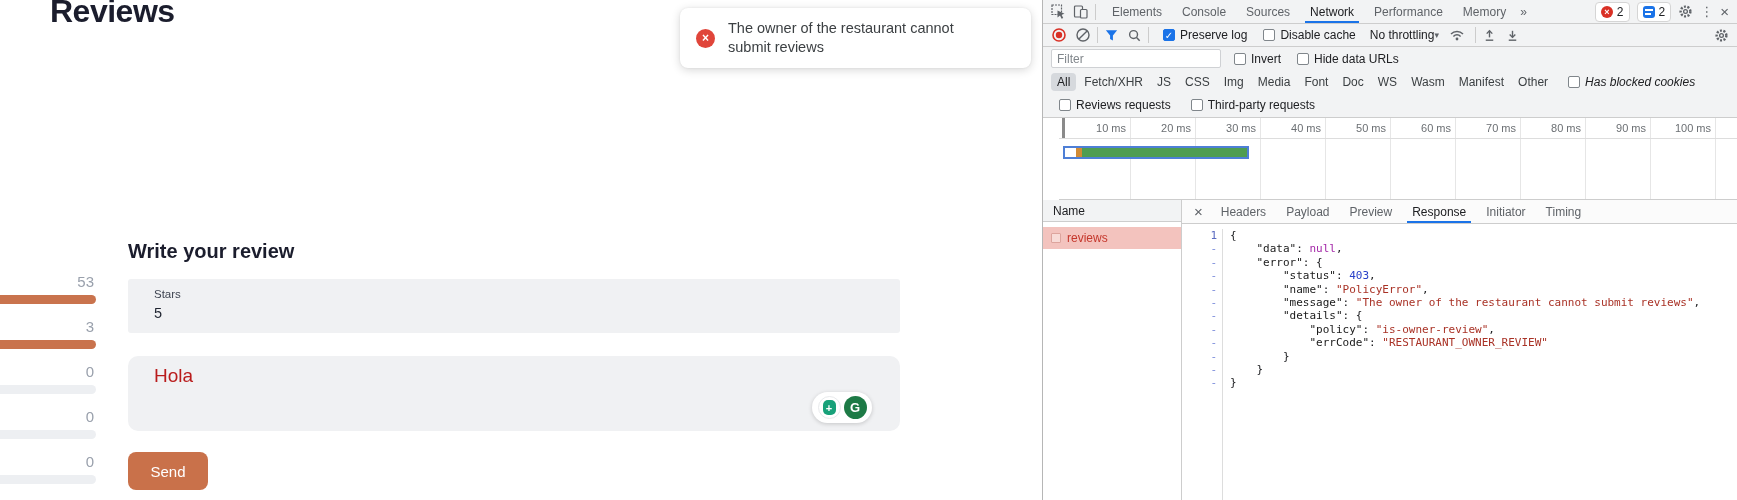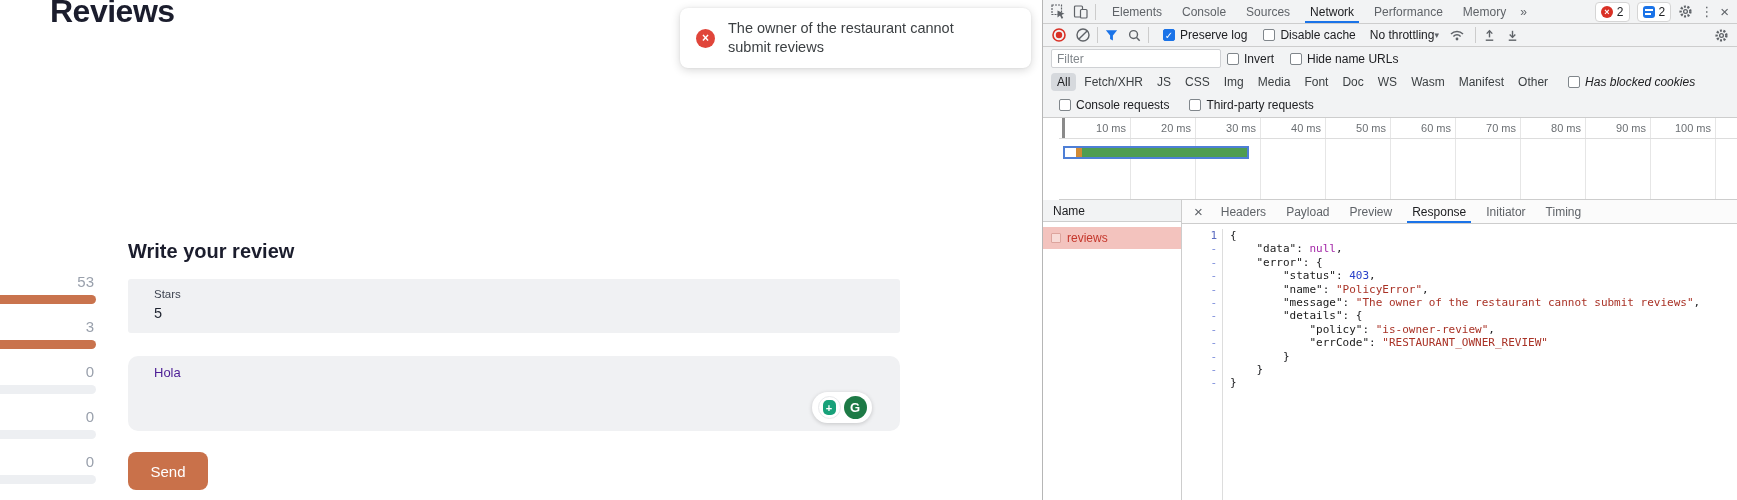--- a/index.html
+++ b/index.html
@@ -24,21 +24,21 @@
   .rating-bar{height:9px;border-radius:6px;background:#edeff2;}
   .rating-bar.filled{background:#c9734d;}
 
   .form-heading{position:absolute;left:128px;top:240px;font-size:20px;font-weight:bold;color:#1b1d2d;}
   .stars-box{position:absolute;left:128px;top:279px;width:772px;height:54px;background:#f0f1f3;
              border-radius:3px;padding:9px 0 0 26px;box-sizing:border-box;}
   .stars-label{font-size:11.5px;color:#3f4552;margin-bottom:5px;}
   .stars-value{font-size:14.5px;color:#1f2430;}
   .review-box{position:absolute;left:128px;top:356px;width:772px;height:75px;background:#f0f1f3;
               border-radius:10px;padding:9px 0 0 26px;box-sizing:border-box;}
-  .review-text{font-size:13px;color:#4c1d95;}
+  .review-text{font-size:19px;color:#b91c1c;}
   .gram-pill{position:absolute;left:684px;top:36px;width:60px;height:31px;background:#fff;
              border-radius:16px;box-shadow:0 1px 4px rgba(0,0,0,.18);display:flex;
              align-items:center;justify-content:center;gap:3px;}
   .gram-bulb{width:23px;height:23px;border-radius:50%;background:#fff;border:1px solid #e8eaec;
              display:flex;align-items:center;justify-content:center;box-sizing:border-box;}
   .gram-bulb span{width:13px;height:15px;background:#18a179;border-radius:5px;color:#fff;
              font-size:11px;font-weight:bold;display:flex;align-items:center;justify-content:center;}
   .gram-g{width:23px;height:23px;border-radius:50%;background:#1d7a46;color:#fff;font-size:13px;
           font-weight:bold;display:flex;align-items:center;justify-content:center;}
   .send-btn{position:absolute;left:128px;top:452px;width:80px;height:38px;background:#c9714a;
@@ -301,27 +301,27 @@
     <span class="ticon gear-right">
       <svg width="15" height="15" viewBox="0 0 16 16">
           <circle cx="8" cy="8" r="5.2" fill="none" stroke="#5f6368" stroke-width="2.6" stroke-dasharray="2.1 1.6"></circle>
           <circle cx="8" cy="8" r="2" fill="none" stroke="#5f6368" stroke-width="1.4"></circle>
         </svg>
     </span>
   </div>
 
   <div class="dt-filter-row">
     <input class="filter-input" placeholder="Filter" style="">
-    <span class="cbgroup" style="margin-left:6px;">
+    <span class="cbgroup" style="margin-left:13px;">
       <span class="cb"></span>
       <span>Invert</span>
     </span>
     <span class="cbgroup">
       <span class="cb"></span>
-      <span>Hide name URLs</span>
+      <span>Hide data URLs</span>
     </span>
   </div>
 
   <div class="dt-chip-row">
     <span id="dt-chips" style="display:flex;gap:2px;">
         <span class="chip active">All</span>
         <span class="chip">Fetch/XHR</span>
         <span class="chip">JS</span>
         <span class="chip">CSS</span>
         <span class="chip">Img</span>
@@ -335,21 +335,21 @@
       </span>
     <span class="cbgroup" style="margin-left:12px;font-style:italic;">
       <span class="cb"></span>
       <span>Has blocked cookies</span>
     </span>
   </div>
 
   <div class="dt-check-row">
     <span class="cbgroup">
       <span class="cb"></span>
-      <span>Console requests</span>
+      <span>Reviews requests</span>
     </span>
     <span class="cbgroup">
       <span class="cb"></span>
       <span>Third-party requests</span>
     </span>
   </div>
 
   <div class="dt-timeline">
     <div id="dt-grid">
         <div class="grid-line" style="left: 71px;"></div>

